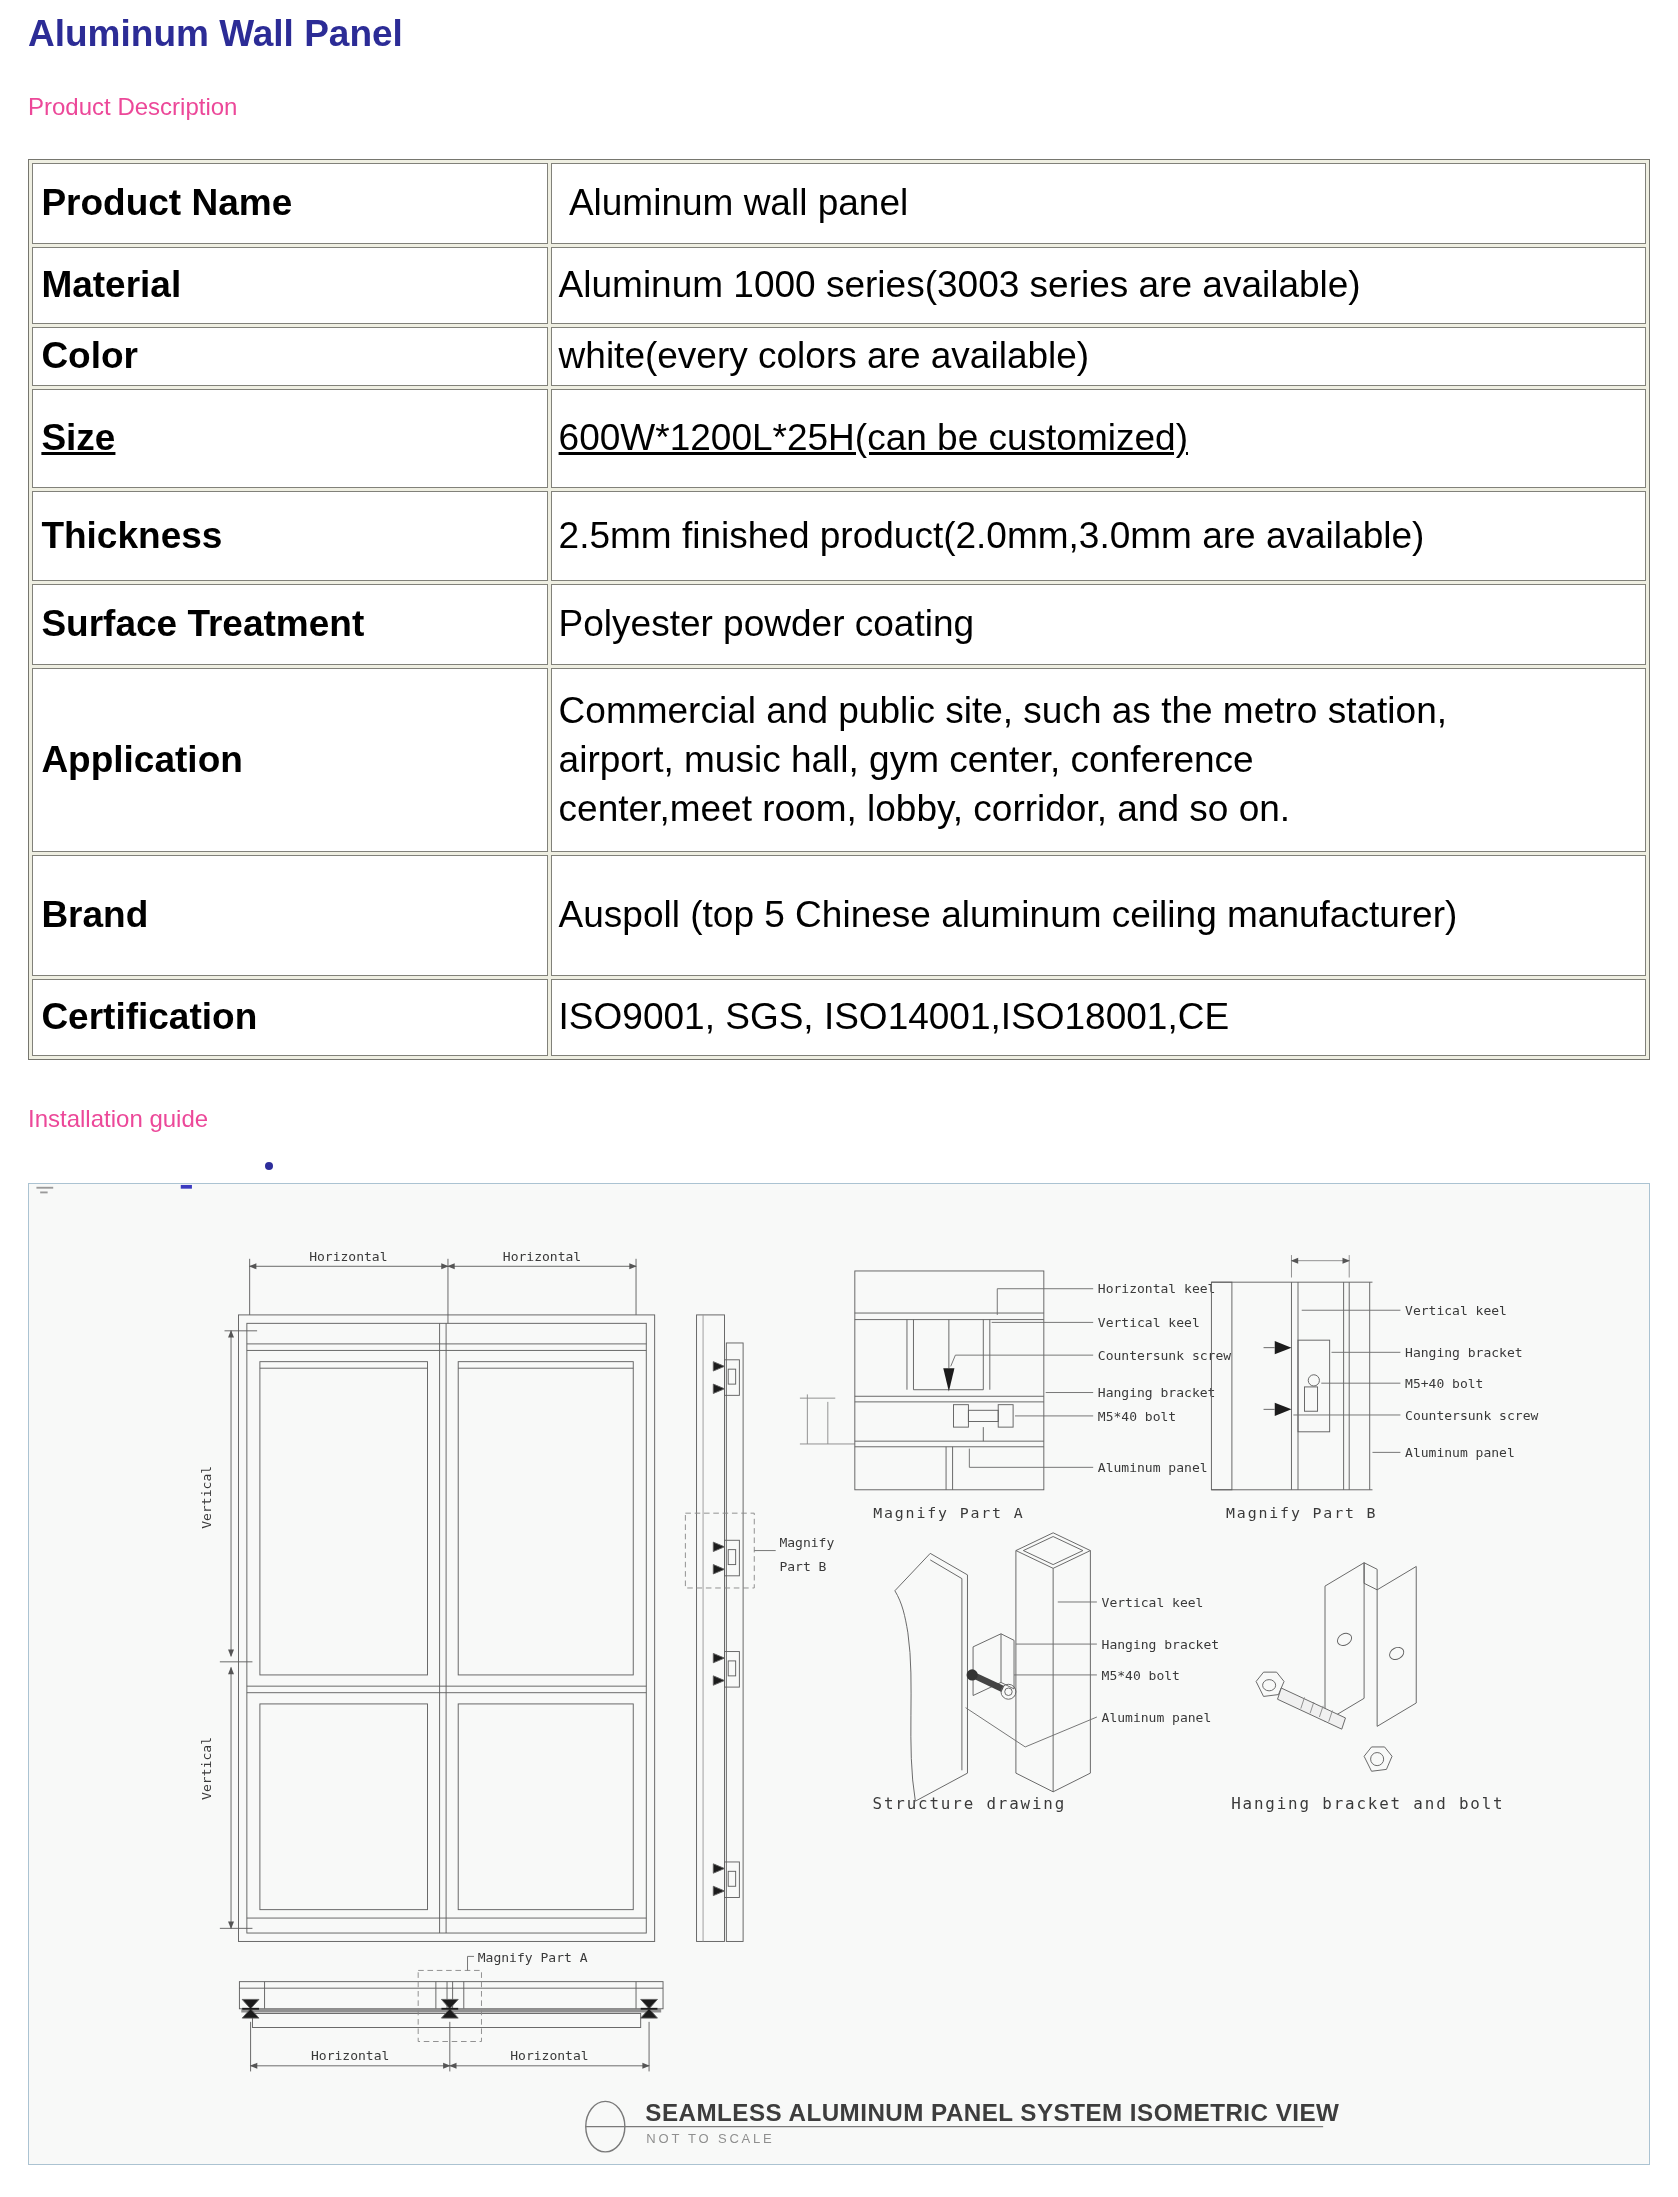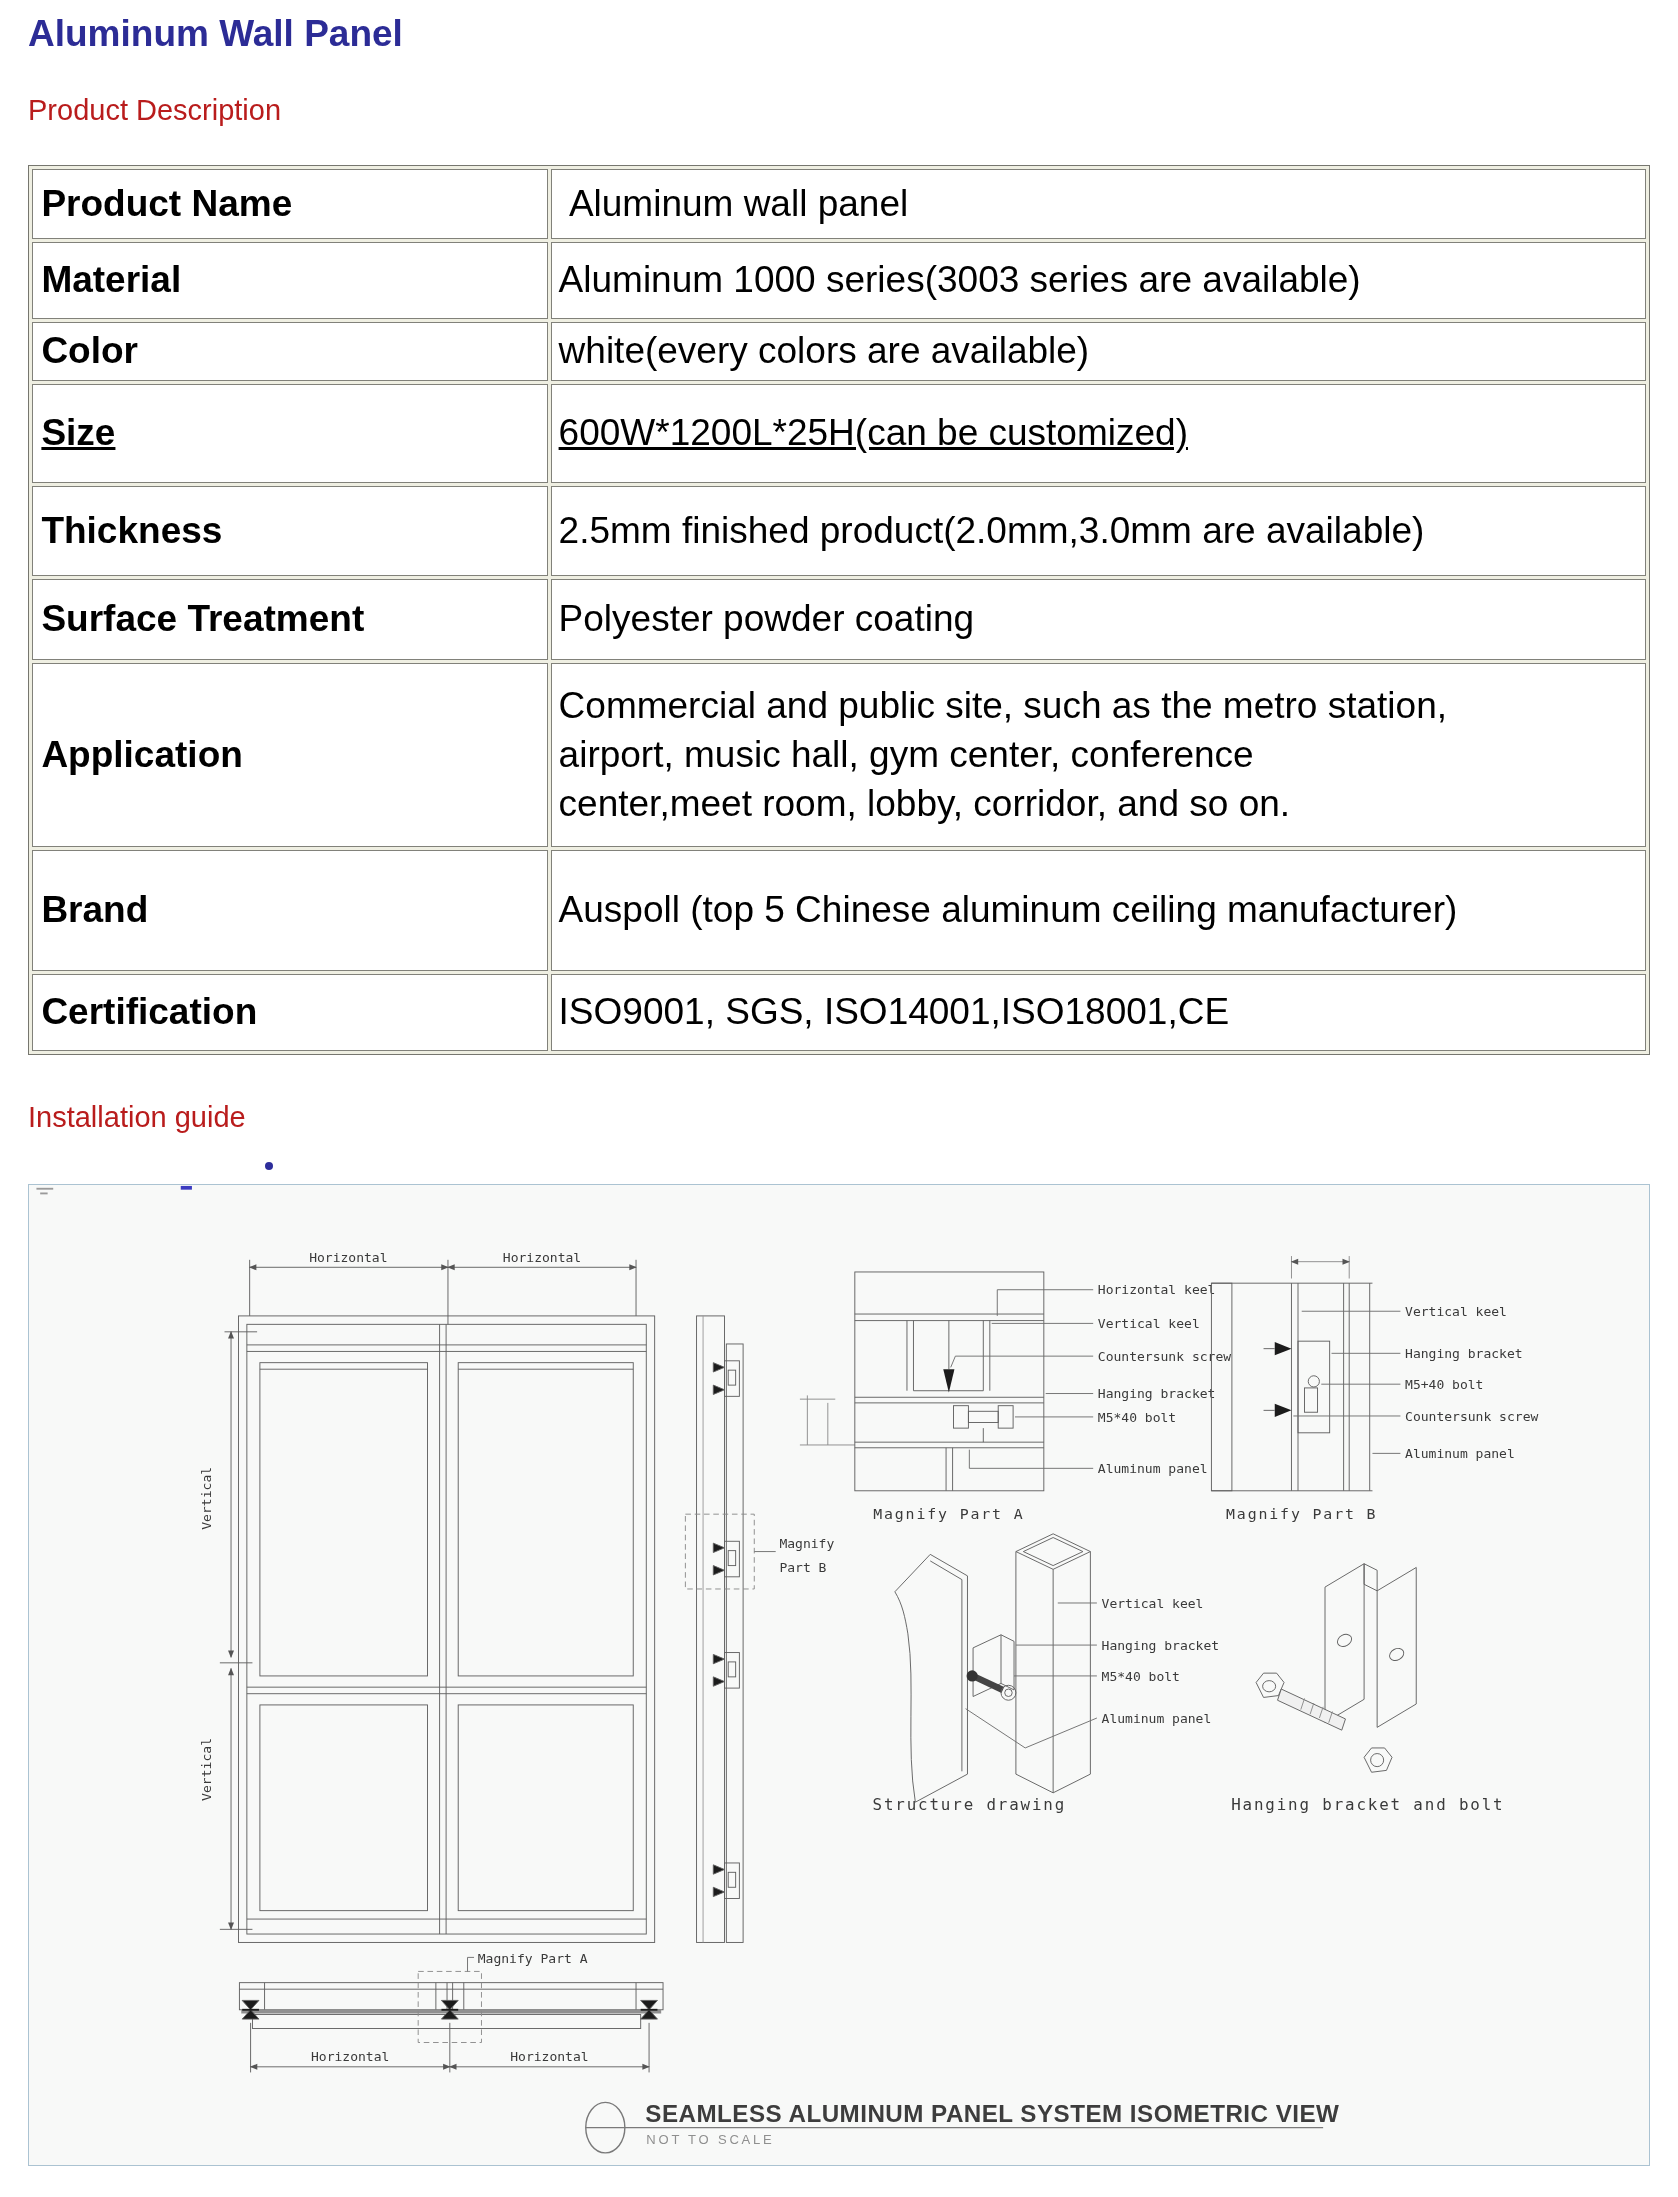--- a/index.html
+++ b/index.html
@@ -13,24 +13,24 @@
   }
   h1.title{
     margin:11.2px 0 0 28px;
     font-size:37px;
     line-height:1.25;
     font-weight:700;
     color:#2c2c96;
   }
   h2.section{
     margin:36px 0 0 28px;
-    font-size:29px;
+    font-size:24px;
     line-height:1.2;
     font-weight:400;
-    color:#b91c1c;
+    color:#ec4899;
   }
   h2.section.install{margin-top:45px;}
   table.spec{
     margin:37px 28px 0 28px;
     width:1622px;
     table-layout:fixed;
     border-collapse:separate;
     border-spacing:3.7px;
     background:#efefe2;
     border:1.9px solid #76766f;
@@ -39,21 +39,21 @@
     box-sizing:border-box;
     border:1.9px solid #81817a;
     background:#ffffff;
     vertical-align:middle;
     font-size:37px;
     line-height:1.32;
     color:#000;
   }
   td.lbl{font-weight:700;padding:3.7px 5.6px 3.7px 8.4px;}
   td.val{font-weight:400;padding:3.7px 9.4px 3.7px 6.6px;white-space:pre-wrap;}
-  tr:nth-child(1) td{height:70px;}
+  tr:nth-child(1) td{height:81px;}
   tr:nth-child(2) td{height:77px;}
   tr:nth-child(3) td{height:59px;}
   tr:nth-child(4) td{height:99px;text-decoration:underline;}
   tr:nth-child(5) td{height:90px;}
   tr:nth-child(6) td{height:81px;}
   tr:nth-child(7) td{height:184px;}
   tr:nth-child(8) td{height:121px;}
   tr:nth-child(9) td{height:77px;}
   .diagram{
     margin:49px 28px 0 28px;

